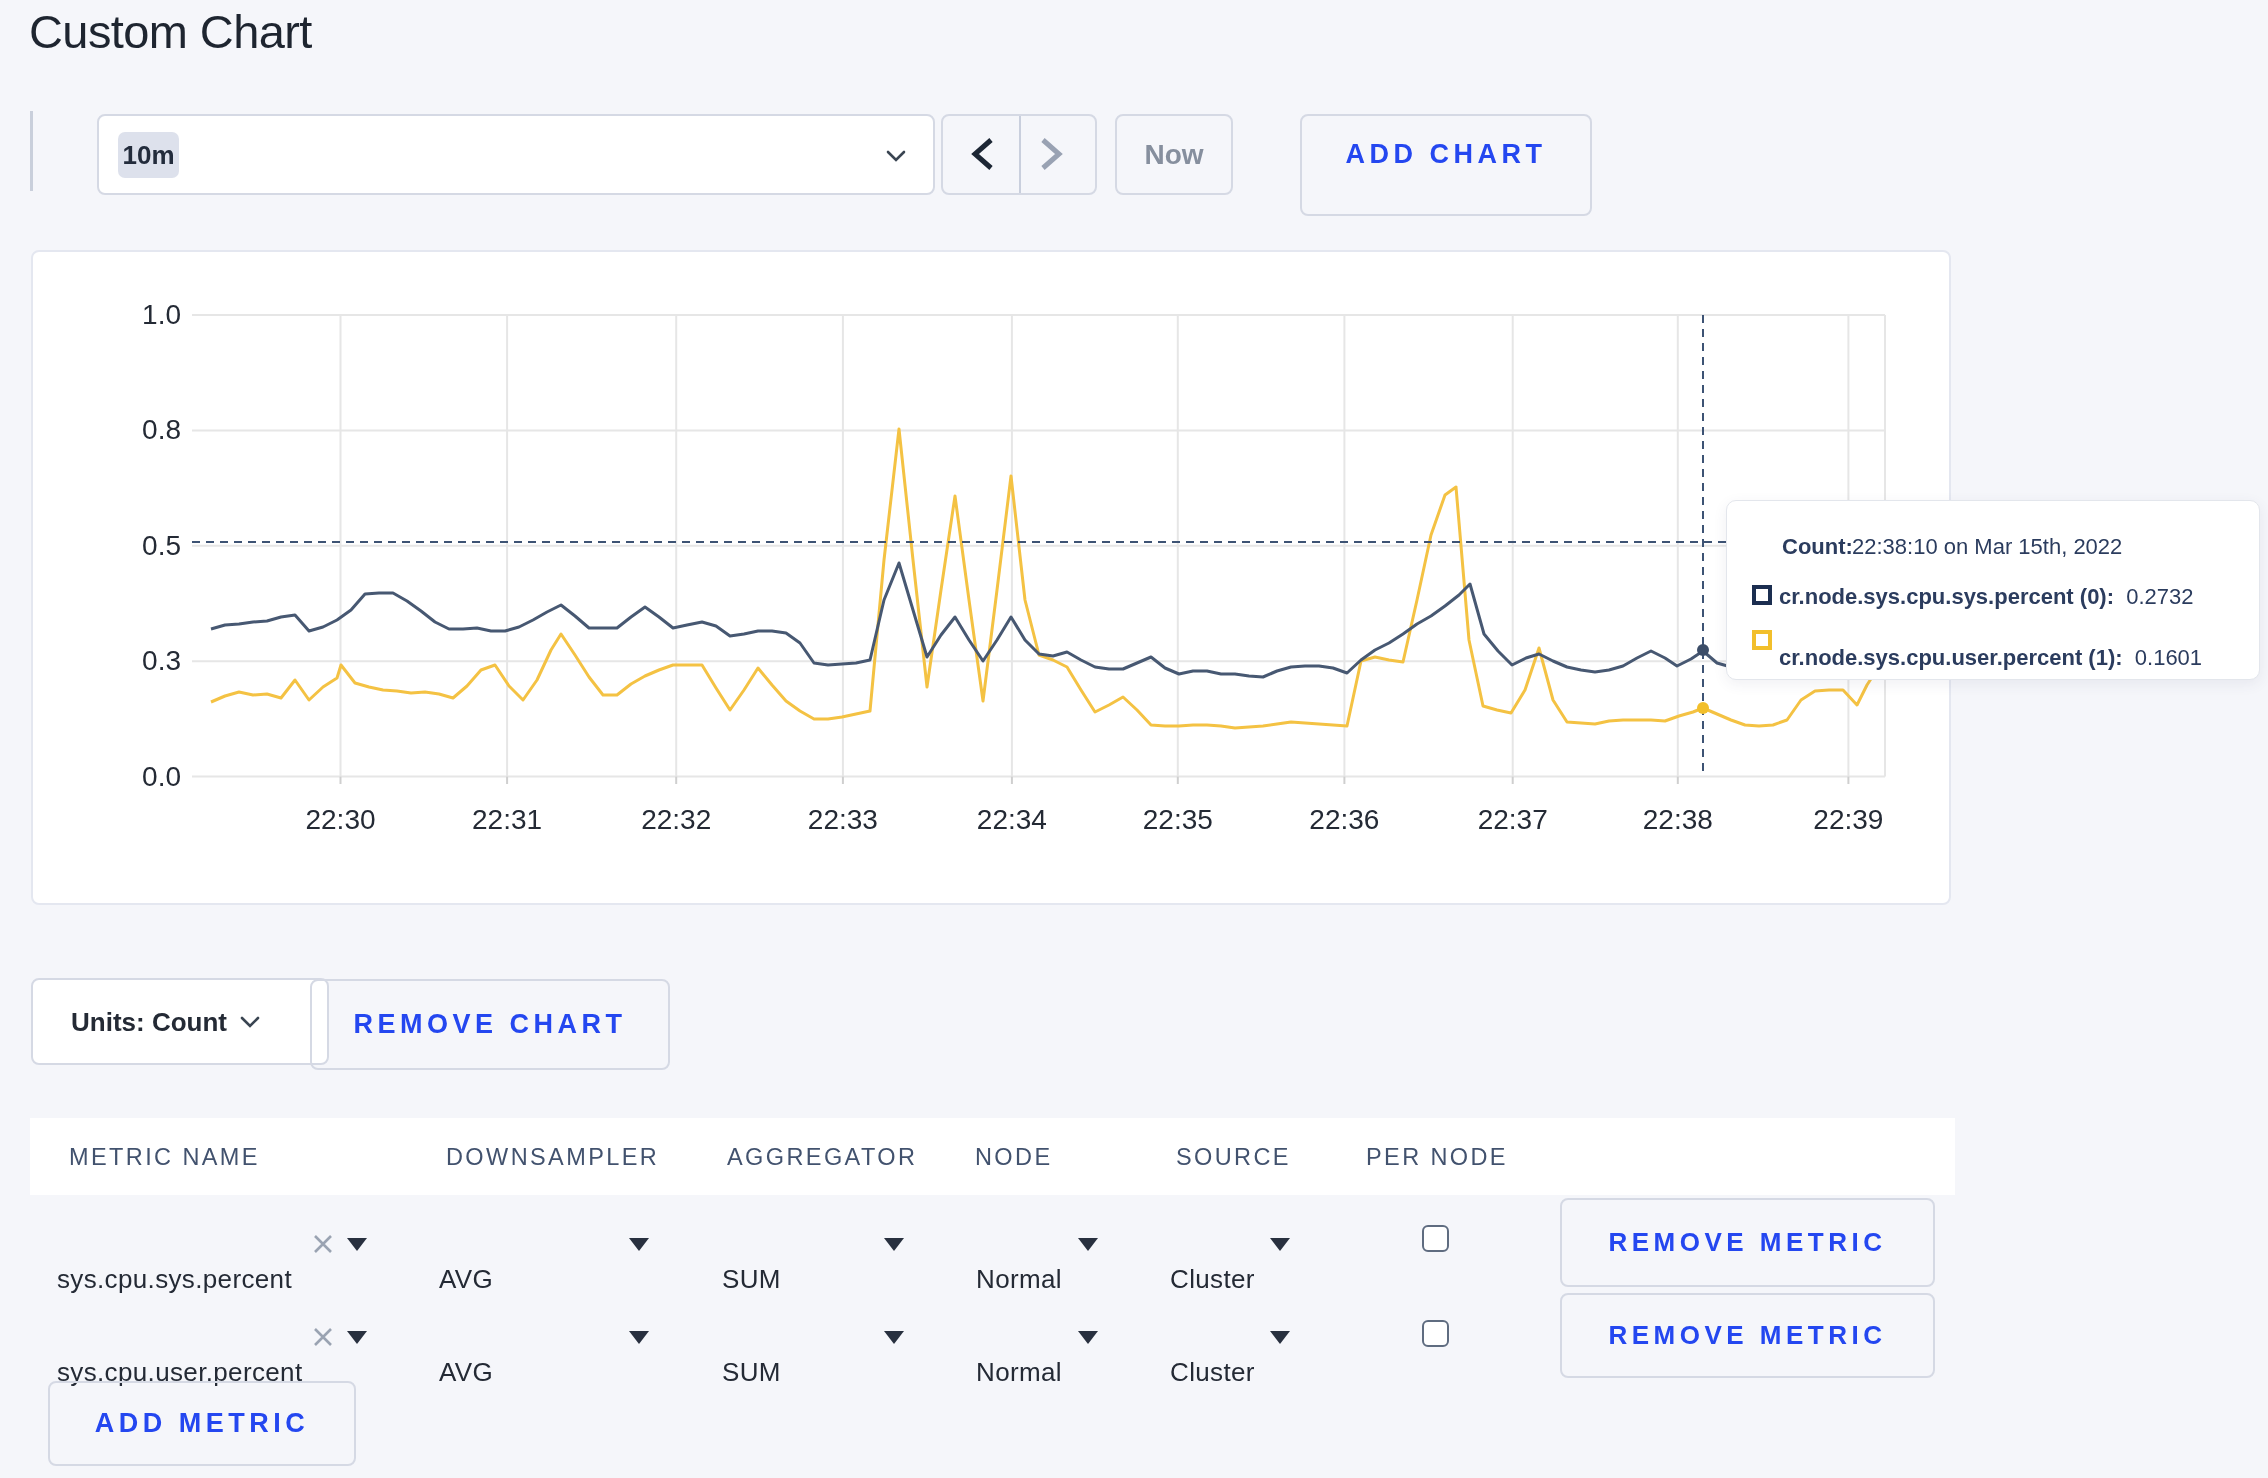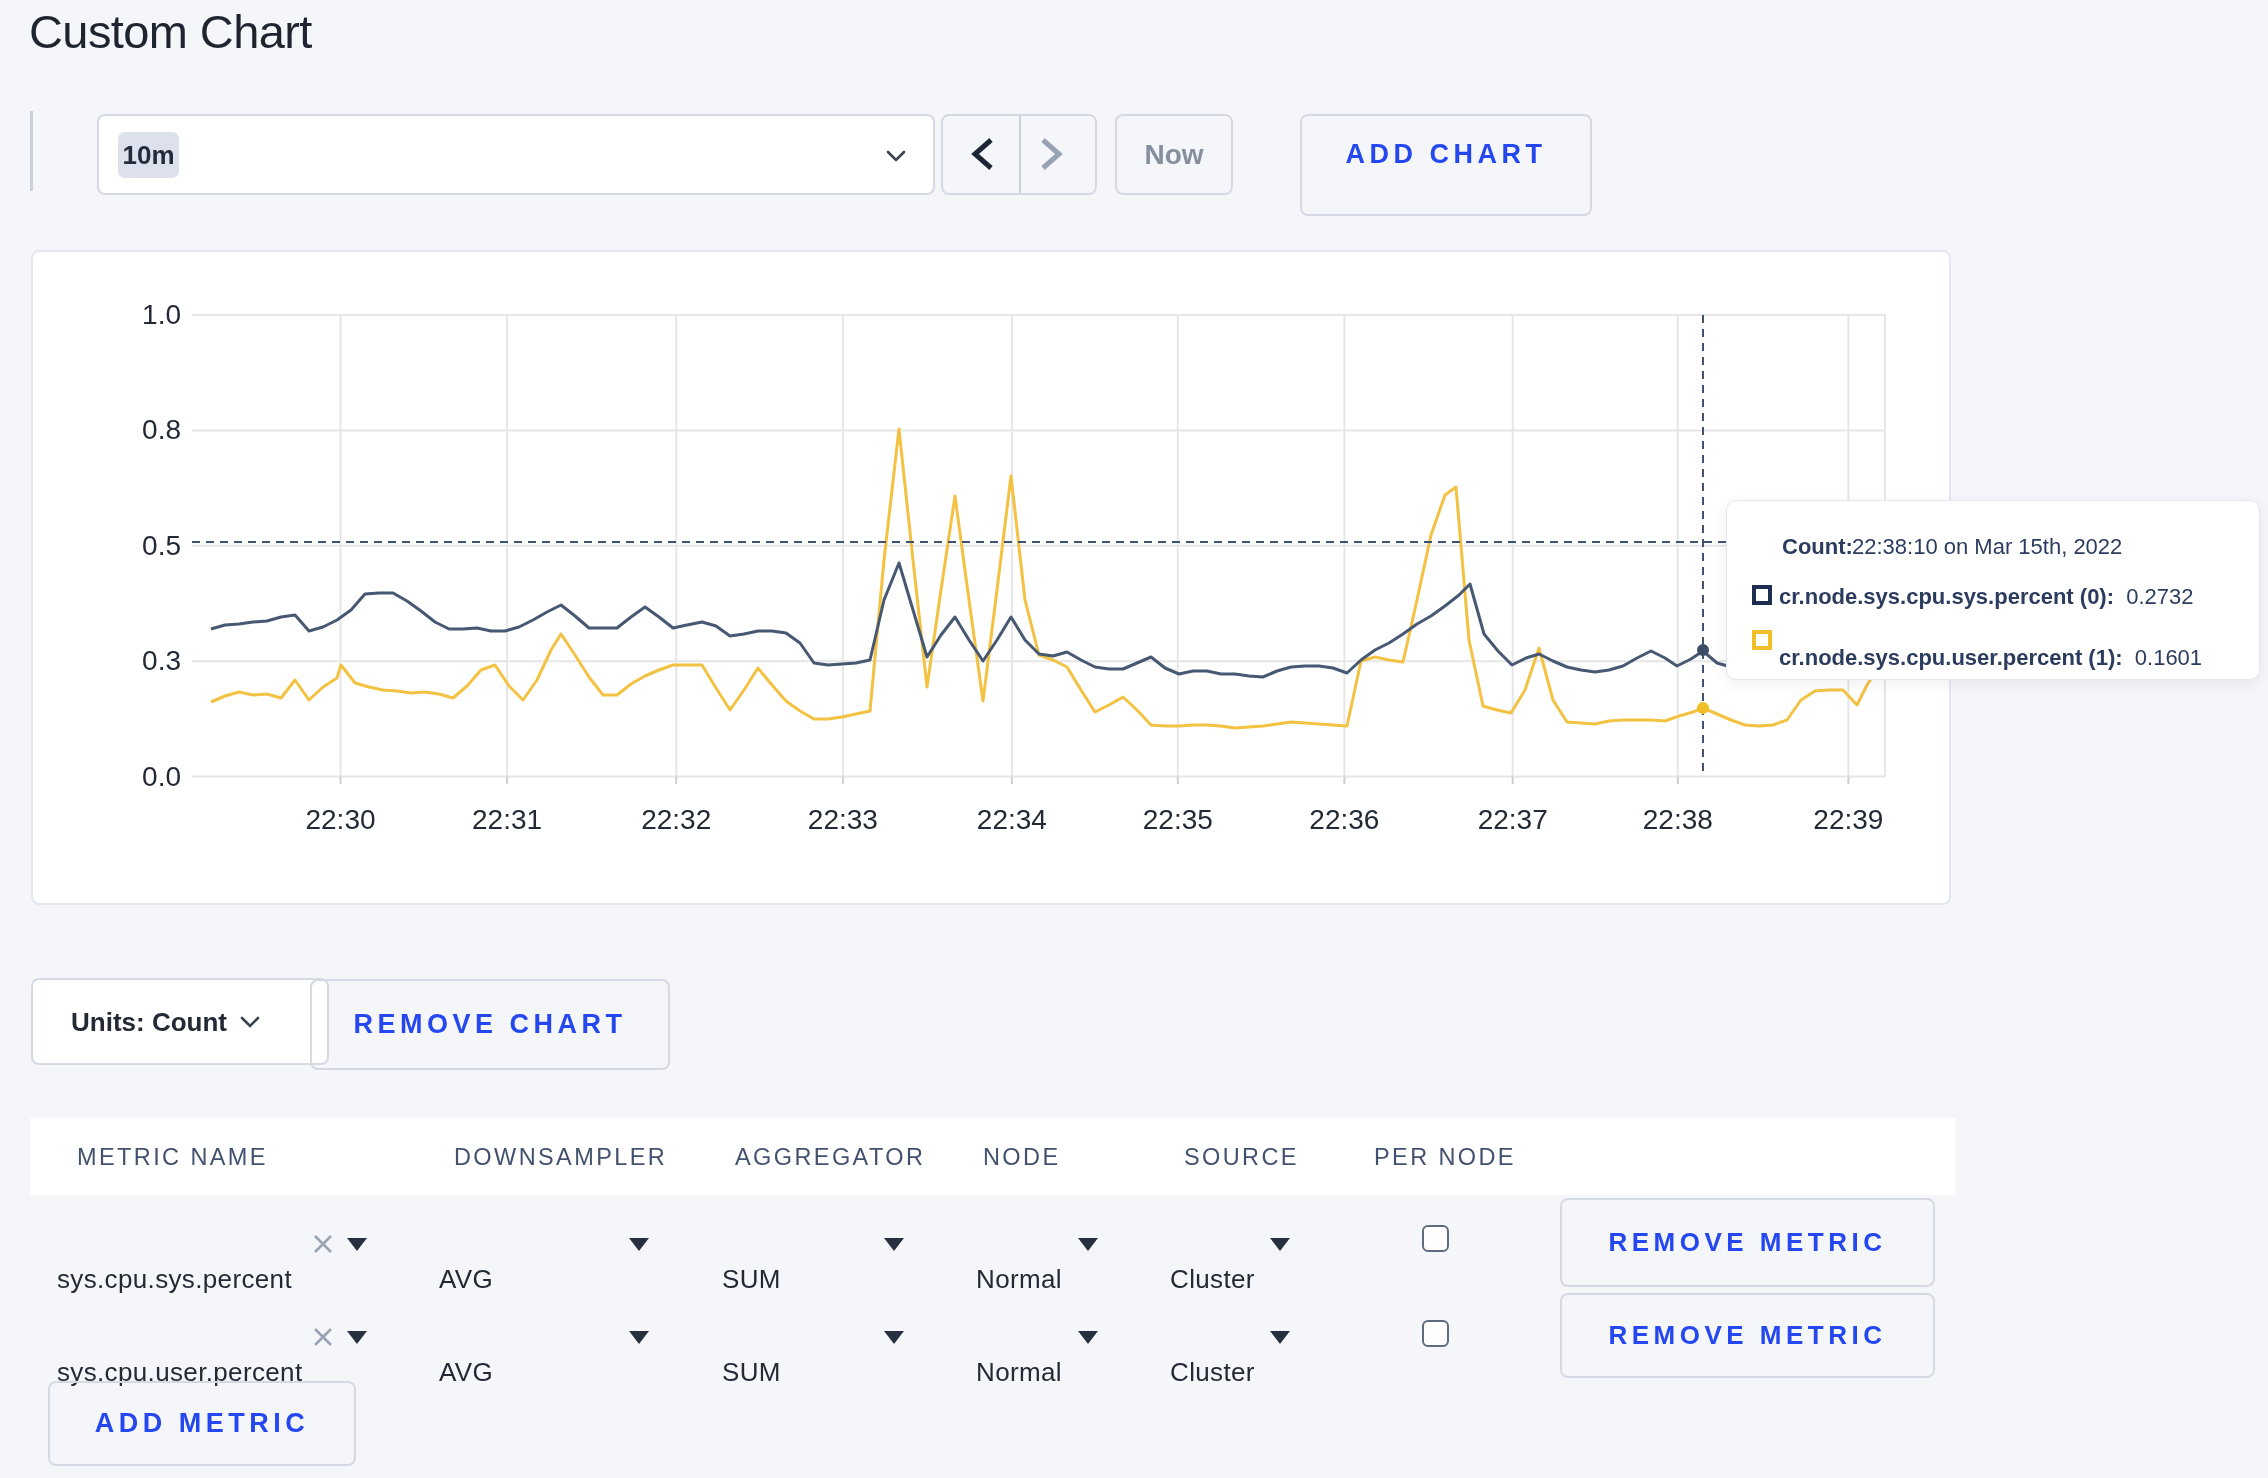--- a/index.html
+++ b/index.html
@@ -109,21 +109,21 @@
 
 <div class="abs" style="left:30px; top:1118px; width:1925px; height:77px; background:#fff;"></div>
 <div class="abs hdr" style="left:69px; top:1144px;">METRIC NAME</div>
 <div class="abs hdr" style="left:446px; top:1144px;">DOWNSAMPLER</div>
 <div class="abs hdr" style="left:727px; top:1144px;">AGGREGATOR</div>
 <div class="abs hdr" style="left:975px; top:1144px;">NODE</div>
 <div class="abs hdr" style="left:1176px; top:1144px;">SOURCE</div>
 <div class="abs hdr" style="left:1366px; top:1144px;">PER NODE</div>
 
 <style>
-  .hdr { font-size:23.5px; letter-spacing:2.4px; color:#42526e;margin-left:8px; }
+  .hdr { font-size:23.5px; letter-spacing:2.4px; color:#42526e; }
   .cell { font-size:26px; color:#242a35; letter-spacing:0.35px;margin-top:36px; }
   .tri { display:inline-block; width:0; height:0; border-left:10px solid transparent; border-right:10px solid transparent; border-top:13px solid #28303f; }
 </style>
 
 <div class="abs cell" style="left:57px; top:1228px;">sys.cpu.sys.percent</div>
 <svg class="abs" style="left:311px; top:1232px;" width="24" height="24" viewBox="0 0 24 24">
     <path d="M4 4 L20 20 M20 4 L4 20" stroke="#9aa3b2" stroke-width="2.6"></path>
   </svg>
 <div class="abs tri" style="left:347px; top:1238px;"></div>
 <div class="abs cell" style="left:439px; top:1228px;">AVG</div>

